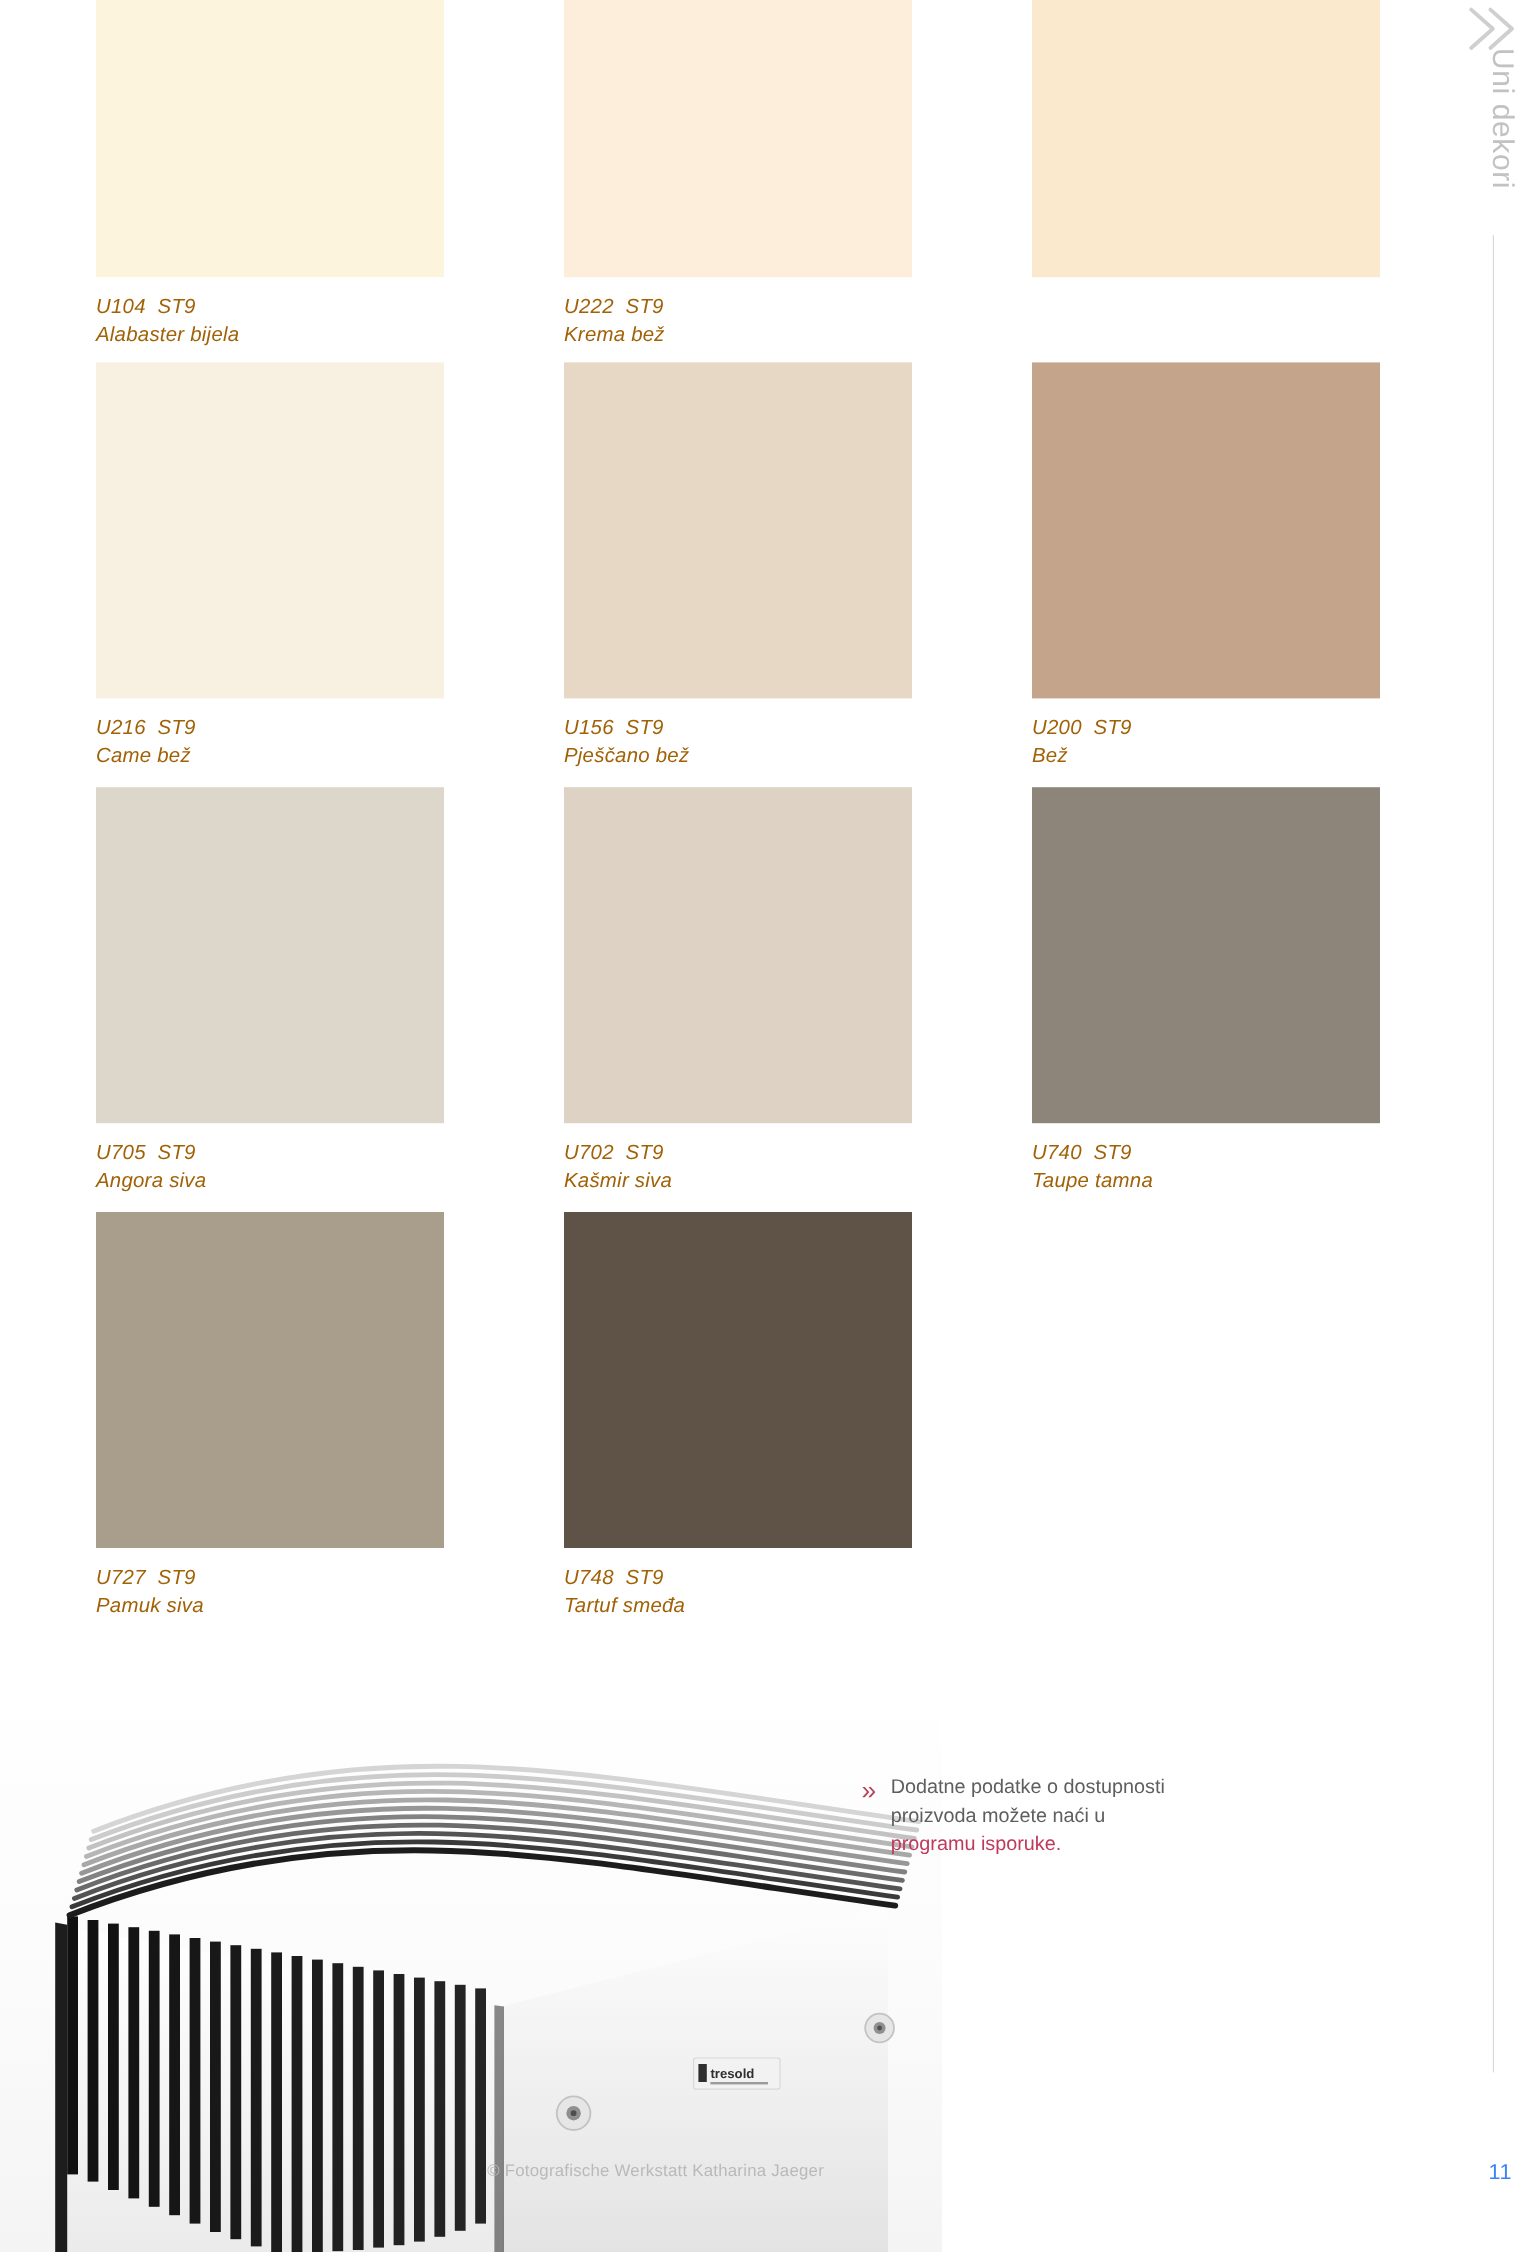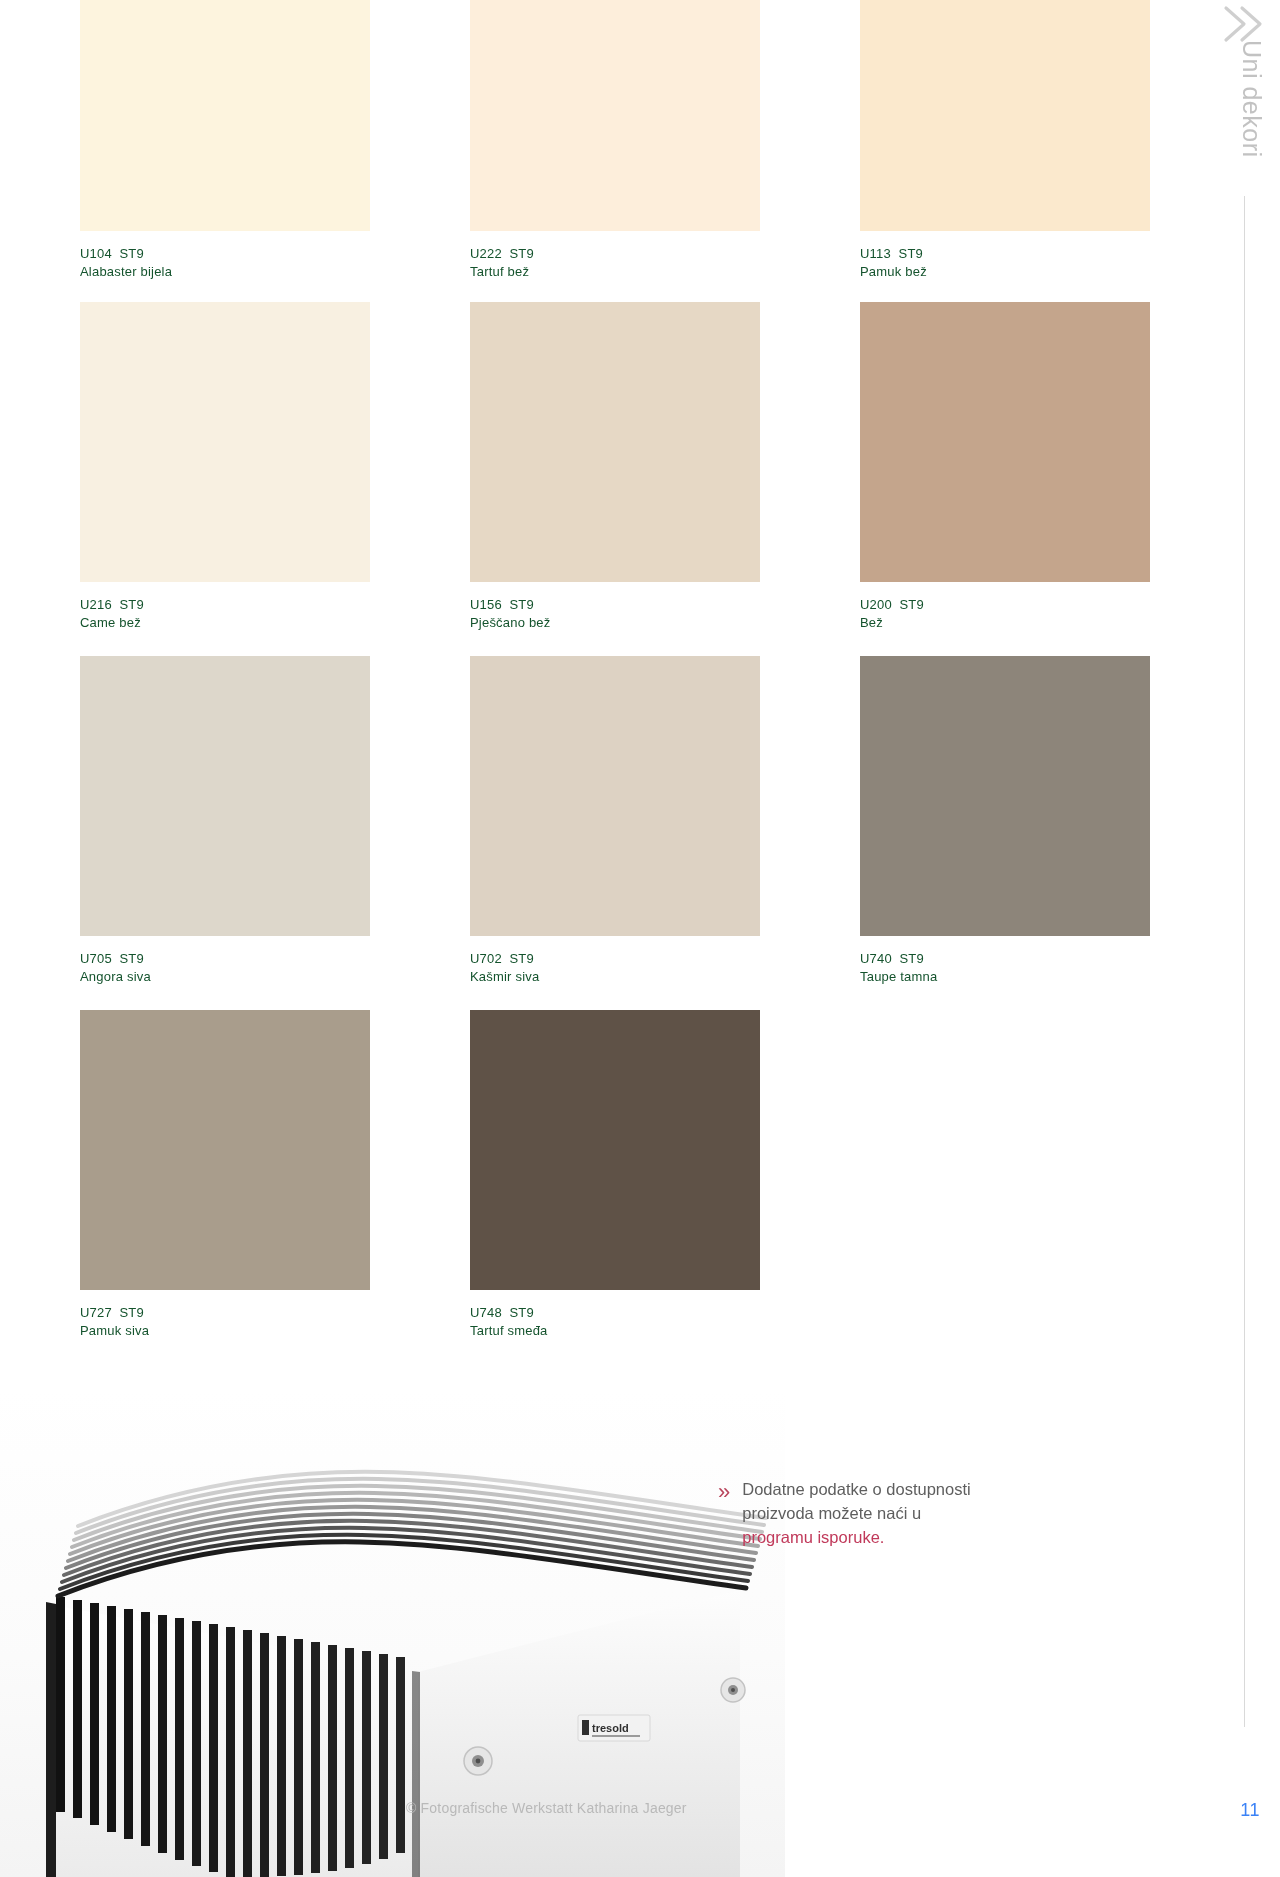--- a/index.html
+++ b/index.html
@@ -75,24 +75,25 @@
   
   .chip {
     width:290px;
     height:280px;
     display:block;
   }
   .row-0 .chip { height:280px; }
 
   .swatch-caption {
     margin-top:14px;
-    font-size:13px;
+    font-size:17px;
     line-height:1.35;
-    color:#14532d;
+    color:#a16207;
     letter-spacing:.2px;
+    font-style:italic;
   }
   .swatch-code { display:block; white-space:pre; }
   .swatch-name { display:block; }
 
   
   #swatch-grid { top:-52px; }
   .row-0 .swatch-cell { top:0; }
   .row-0 .chip { height:283px; }
 
   
@@ -176,29 +177,25 @@
         <span class="chip" style="background:#fdf4de;"></span>
         <div class="swatch-caption">
           <span class="swatch-code">U104  ST9</span>
           <span class="swatch-name">Alabaster bijela</span>
         </div>
       </div>
       <div class="swatch-cell col-1">
         <span class="chip" style="background:#fdeedb;"></span>
         <div class="swatch-caption">
           <span class="swatch-code">U222  ST9</span>
-          <span class="swatch-name">Tartuf bež</span>
+          <span class="swatch-name">Krema bež</span>
         </div>
       </div>
       <div class="swatch-cell col-2">
         <span class="chip" style="background:#fbe9cd;"></span>
-        <div class="swatch-caption">
-          <span class="swatch-code">U113  ST9</span>
-          <span class="swatch-name">Pamuk bež</span>
-        </div>
       </div>
     </div>
 
     <div class="swatch-row row-1">
       <div class="swatch-cell col-0">
         <span class="chip" style="background:#f8f0e1;"></span>
         <div class="swatch-caption">
           <span class="swatch-code">U216  ST9</span>
           <span class="swatch-name">Came bež</span>
         </div>

